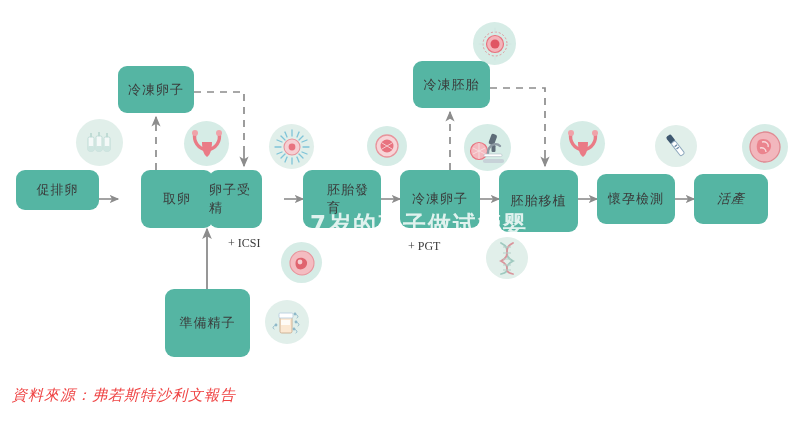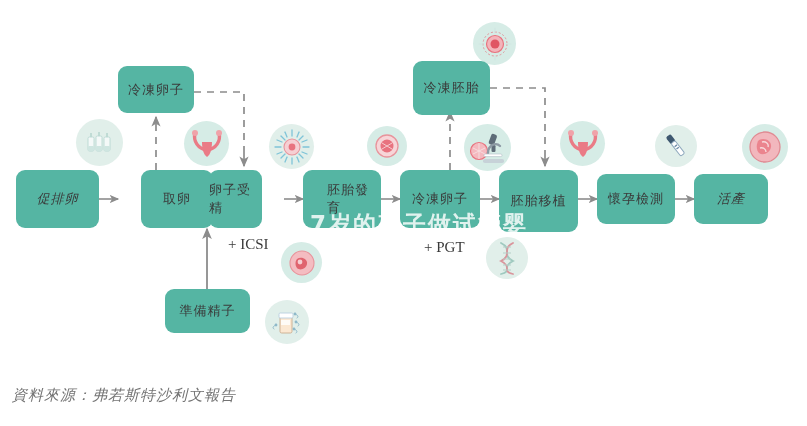--- a/index.html
+++ b/index.html
@@ -42,21 +42,21 @@
     align-items: center;
     justify-content: center;
     z-index: 3;
     overflow: hidden;
   }
   .icon-bubble.pale { background: #e1efea; }
   .icon-bubble svg { display: block; }
   .sublabel {
     position: absolute;
     font-family: "Liberation Serif", "DejaVu Serif", serif;
-    font-size: 15px;
+    font-size: 12px;
     color: #3a3a3a;
     z-index: 5;
     white-space: nowrap;
   }
   .watermark {
     position: absolute;
     color: rgba(255,255,255,0.82);
     font-size: 23px;
     font-weight: bold;
     letter-spacing: 2px;
@@ -64,21 +64,21 @@
     z-index: 6;
     font-family: "DejaVu Sans", "Liberation Sans", sans-serif;
   }
   .source-note {
     position: absolute;
     left: 12px;
     top: 386px;
     font-family: "Liberation Serif", "DejaVu Serif", serif;
     font-style: italic;
     font-size: 15px;
-    color: #737373;
+    color: #ef4444;
     letter-spacing: 1px;
     z-index: 7;
   }
   svg.arrows {
     position: absolute;
     left: 0; top: 0;
     width: 807px; height: 426px;
     z-index: 2;
     pointer-events: none;
   }
@@ -128,21 +128,21 @@
     </g>
 
     <g stroke="#8c8c8c" stroke-width="1.7" fill="none" stroke-dasharray="7,6">
       <path d="M490,88 L545,88 L545,150"></path>
     </g>
     <g stroke="#8c8c8c" stroke-width="1.7" fill="none" marker-end="url(#ahd)">
       <line x1="545" y1="150" x2="545" y2="166"></line>
     </g>
   </svg>
 
-  <div class="node" style="left:16px; top:170px; width:83px; height:58px;font-style:italic;">
+  <div class="node" style="left:16px; top:170px; width:83px; height:40px;">
     <span>促排卵</span>
   </div>
 
   <div class="node" style="left:118px; top:170px; width:72px; height:58px;margin-left:23px;">
     <span>取卵</span>
   </div>
 
   <div class="node" style="left:209px; top:170px; width:53px; height:58px;">
     <span>卵子受精</span>
   </div>
@@ -164,30 +164,30 @@
   </div>
 
   <div class="node" style="left:694px; top:174px; width:74px; height:50px;font-style:italic;">
     <span>活產</span>
   </div>
 
   <div class="node" style="left:118px; top:66px; width:76px; height:47px;">
     <span>冷凍卵子</span>
   </div>
 
-  <div class="node" style="left:413px; top:61px; width:77px; height:54px;">
+  <div class="node" style="left:413px; top:61px; width:77px; height:47px;">
     <span>冷凍胚胎</span>
   </div>
 
-  <div class="node" style="left:165px; top:289px; width:85px; height:44px;">
+  <div class="node" style="left:165px; top:289px; width:85px; height:68px;">
     <span>準備精子</span>
   </div>
 
   <div class="sublabel" style="left:228px; top:236px;">+ ICSI</div>
-  <div class="sublabel" style="left:424px; top:239px;">+ PGT</div>
+  <div class="sublabel" style="left:408px; top:239px;">+ PGT</div>
 
   <div class="icon-bubble pale" style="left:76px; top:119px; width:47px; height:47px;">
     <svg width="34" height="34" viewBox="0 0 34 34">
       <g stroke="#9fc8c0" stroke-width="1" fill="none">
         <line x1="8" y1="7" x2="8" y2="11"></line>
         <line x1="16" y1="6" x2="16" y2="10"></line>
         <line x1="24" y1="7" x2="24" y2="11"></line>
       </g>
       <g fill="#f4f9f8" stroke="#b9d8d2" stroke-width="0.9">
         <rect x="5" y="11" width="6" height="14" rx="1.4"></rect>

